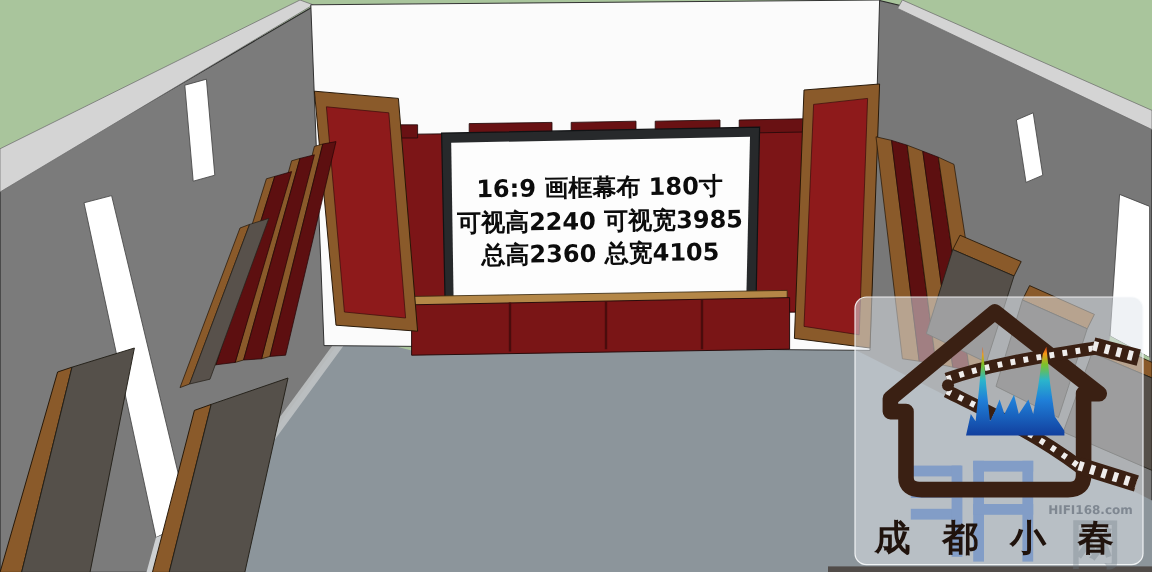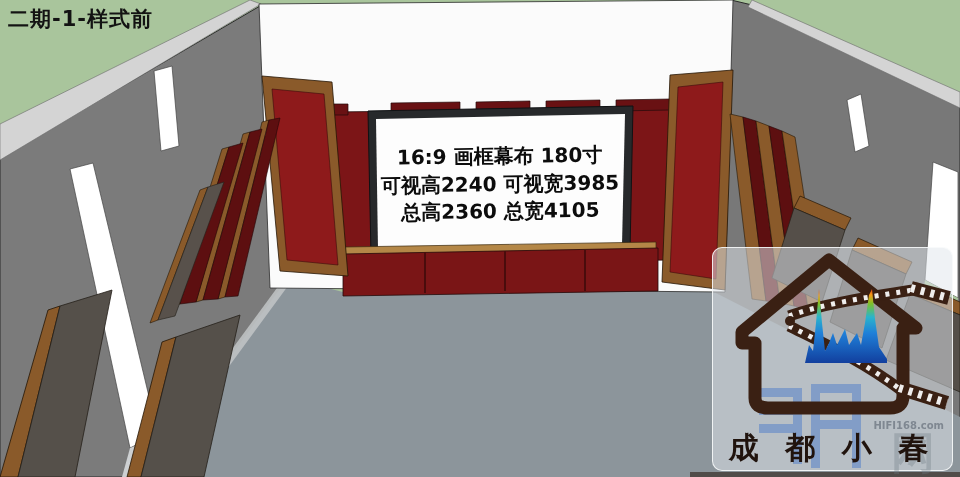--- a/index.html
+++ b/index.html
@@ -131,21 +131,20 @@
       <polygon points="794,208 845,230 822,302 772,278" fill="#554f49" stroke="#242019" stroke-width="0.7"></polygon>
       <polygon points="858,238 912,262 906,274 852,250" fill="#8a5a2a" stroke="#241505" stroke-width="0.7"></polygon>
       <polygon points="852,250 906,274 882,348 830,322" fill="#554f49" stroke="#242019" stroke-width="0.7"></polygon>
       <polygon points="916,282 960,302 960,315 910,294" fill="#8a5a2a" stroke="#241505" stroke-width="0.7"></polygon>
       <polygon points="910,294 960,315 960,392 886,360" fill="#554f49" stroke="#242019" stroke-width="0.7"></polygon>
     </g>
 
     <rect x="690" y="472" width="270" height="5" fill="#46403b" opacity="0.85"></rect>
   </svg>
 
-  <div class="title">二期-1-样式前</div>
 
   <div class="screen-label">
     <div>16:9 画框幕布 180寸</div>
     <div>可视高2240 可视宽3985</div>
     <div>总高2360 总宽4105</div>
   </div>
 
   <div class="logo-card">
     <svg class="logo-svg" viewBox="0 0 239 222">
 

